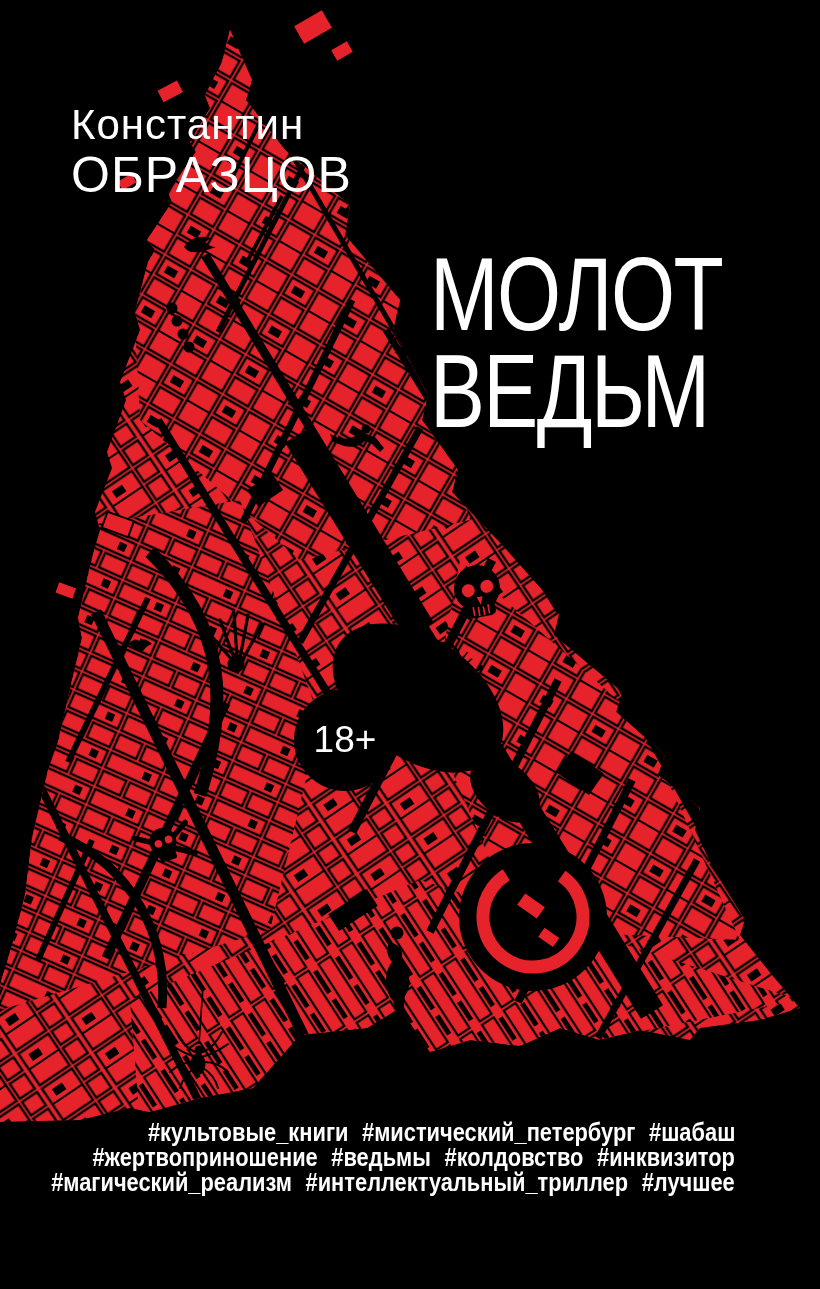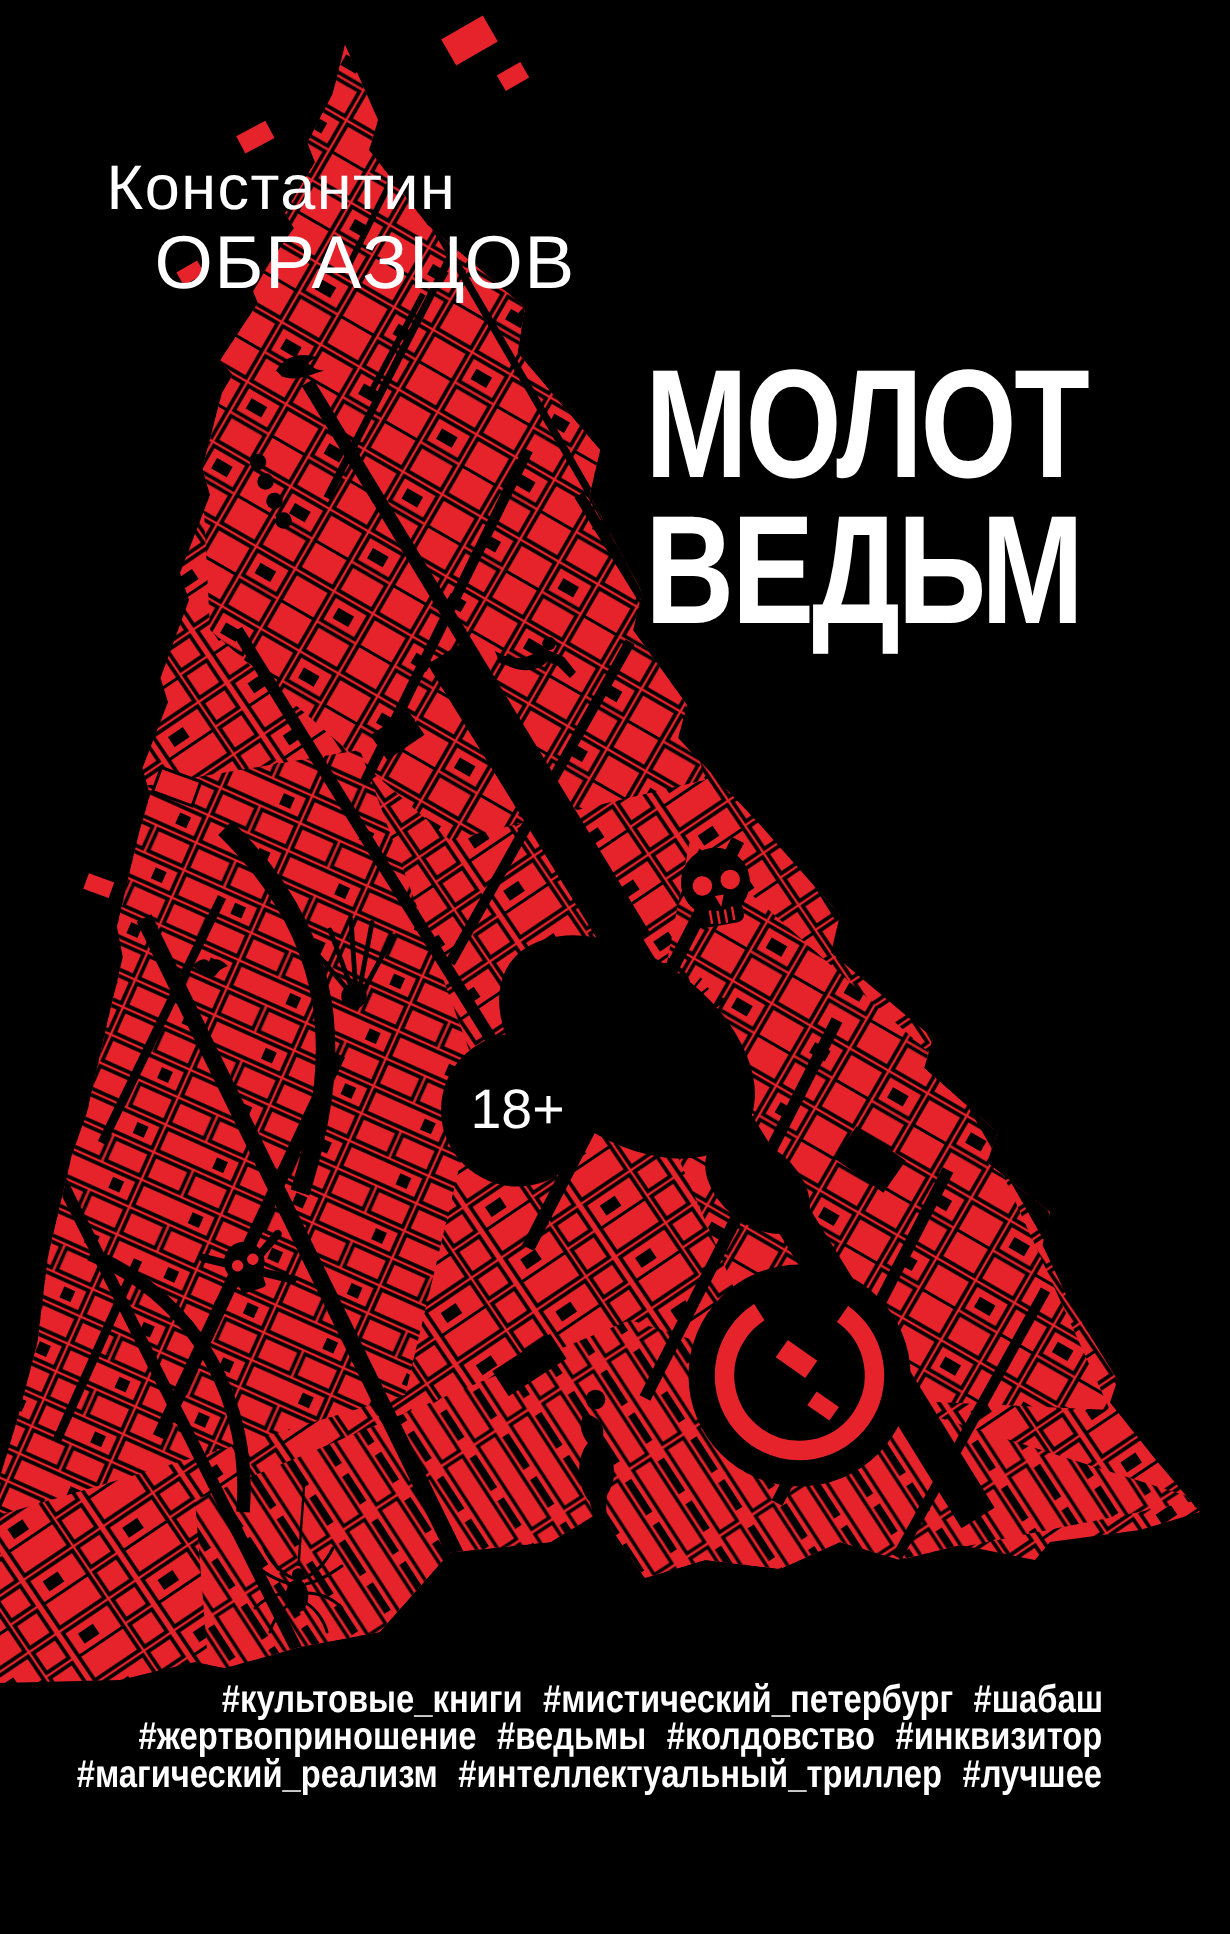--- a/index.html
+++ b/index.html
@@ -21,25 +21,25 @@
   .outline{fill:none;stroke:var(--ink);}
   .street{stroke:var(--ink);fill:none;}
   .blk{fill:var(--ink);}
   .frag{fill:var(--map-red);stroke:var(--ink);stroke-width:2;}
 
   .author{
     position:absolute;left:71px;top:104px;z-index:3;
     color:var(--text);
   }
   .author .a1{font-size:42px;line-height:42px;letter-spacing:1px;font-weight:400;}
-  .author .a2{font-size:50px;line-height:50px;letter-spacing:1px;font-weight:400;margin-top:4px;margin-left:32px;}
+  .author .a2{font-size:50px;line-height:50px;letter-spacing:1px;font-weight:400;margin-top:4px;}
 
   .title{
-    position:absolute;left:430px;top:234px;z-index:3;
-    color:var(--text);font-weight:700;
+    position:absolute;left:430px;top:246px;z-index:3;
+    color:var(--text);font-weight:400;
   }
   .title .t-line{height:97px;line-height:97px;white-space:nowrap;}
   .title .t-line span{
     display:inline-block;font-size:103px;letter-spacing:-2px;
     transform:scaleX(.80);transform-origin:0 50%;
   }
 
   .badge-text{
     position:absolute;left:345px;top:740px;z-index:3;
     transform:translate(-50%,-50%);

